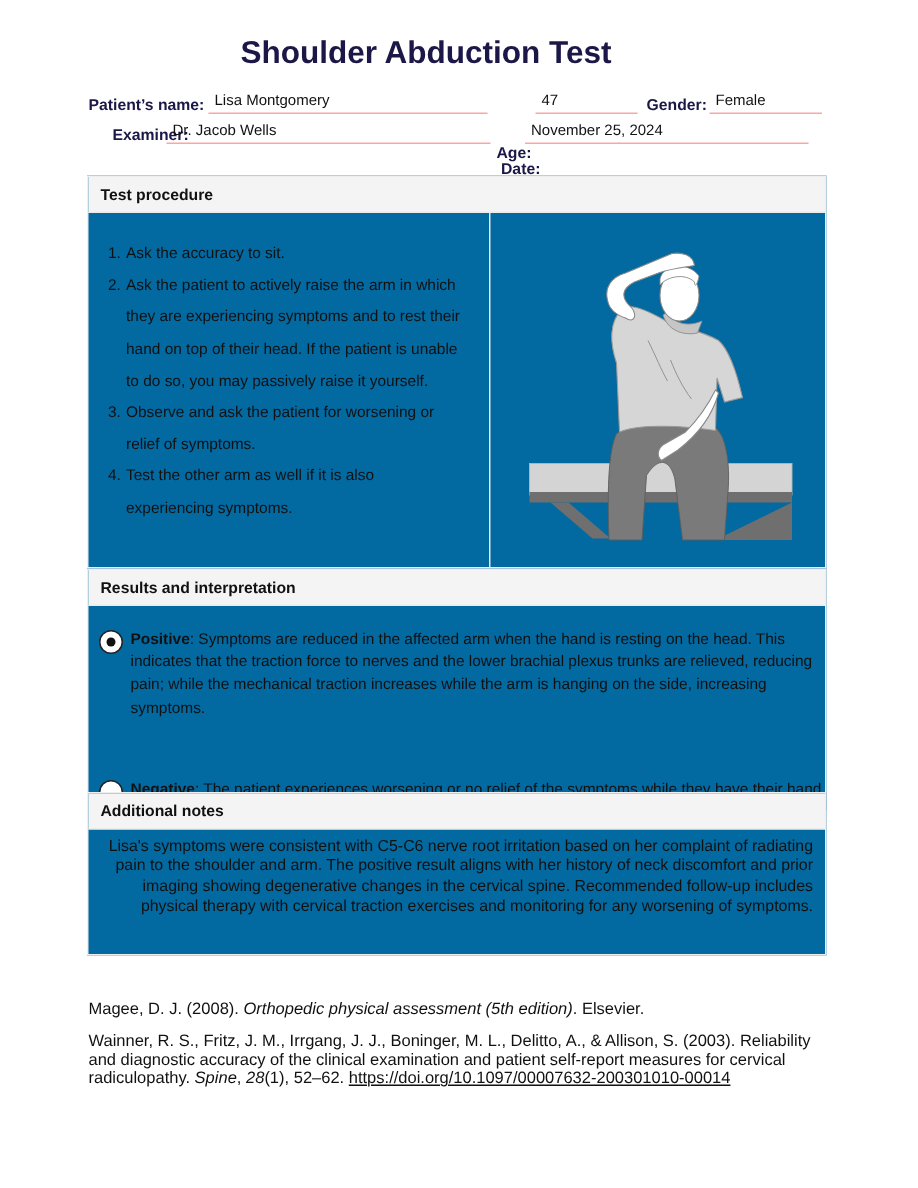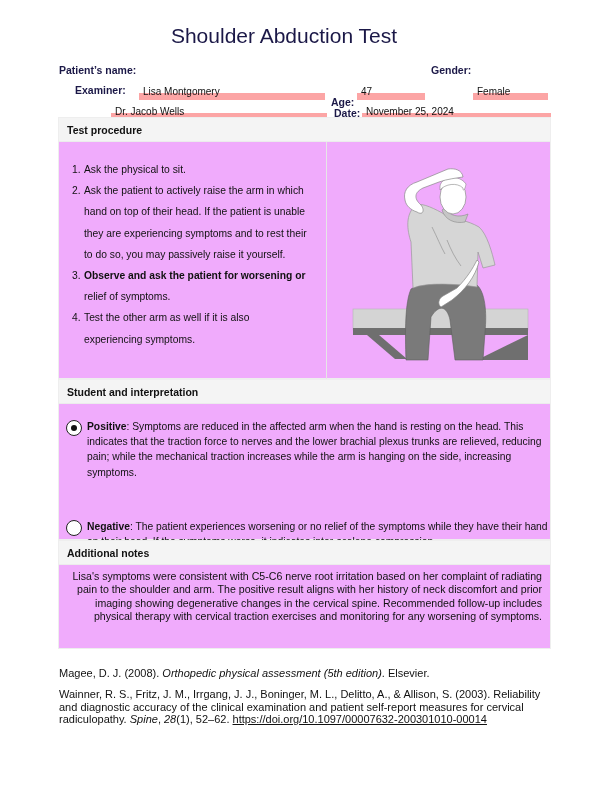--- a/index.html
+++ b/index.html
@@ -1,27 +1,27 @@
 <!DOCTYPE html>
 <html><head>
 <meta charset="utf-8">
 <style>
   * { box-sizing: border-box; margin: 0; padding: 0; }
   html, body { width: 612px; height: 792px; background: #ffffff; }
   body { font-family: "Liberation Sans", sans-serif; color: #111; position: relative; overflow: hidden; }
 
   .title { position: absolute; top: 24px; left: 0; width: 568px; text-align: center;
-    font-size: 21px; font-weight: normal; color: #1b1847; }
+    font-size: 21px; font-weight: bold; color: #1b1847; }
 
   .field-row { position: absolute; left: 59px; font-size: 10.5px; height: 14px; }
   .lbl { position: absolute; font-weight: bold; color: #1b1847; white-space: nowrap; }
-  .val { position: absolute; border-bottom: 7px solid #fca5a5; height: 13px; font-size: 10px;
-    padding-left: 4px; line-height: 10px; color: #111; white-space: nowrap; margin-top: 24px; }
+  .val { position: absolute; border-bottom: 1px solid #fca5a5; height: 13px; font-size: 10px;
+    padding-left: 4px; line-height: 10px; color: #111; white-space: nowrap; }
 
-  .section { position: absolute; left: 58px; width: 493px; background: #f0abfc;
+  .section { position: absolute; left: 58px; width: 493px; background: #0369a1;
     border: 1px solid #eeeeee; }
   .sec-head { background: #f4f4f4; height: 24px; font-weight: bold; font-size: 10.5px;
     padding: 6px 0 0 8px; color: #111; border-bottom: 1px solid #ececec; }
 
   #proc { top: 117px; height: 262px; }
   #proc .body { position: relative; height: 237px; }
   #proc .left { position: absolute; left: 0; top: 0; width: 268px; height: 237px;
     border-right: 1px solid #e6e6e6; }
   #proc ol { list-style: none; position: absolute; left: 13px; top: 17px; width: 255px; }
   #proc li { font-size: 10.3px; line-height: 21.2px; position: relative; padding-left: 12px; }
@@ -30,21 +30,21 @@
 
   #res { top: 379px; height: 161px; }
   .result { position: absolute; left: 7px; font-size: 10.3px; line-height: 15.2px; width: 480px; }
   .radio { position: absolute; left: 0; top: 1px; width: 16px; height: 16px; border: 1.3px solid #222;
     border-radius: 50%; background: #fff; }
   .radio.checked::after { content: ""; position: absolute; left: 3.5px; top: 3.5px; width: 6.5px; height: 6.5px;
     border-radius: 50%; background: #111; }
   .result .txt { position: absolute; left: 21px; top: 0; width: 462px; }
   .result b { font-weight: bold; }
 
-  #notes { top: 540px; height: 109px; }
+  #notes { top: 528px; height: 109px; }
   #notes .note-text { font-size: 10.6px; line-height: 13.4px; padding: 5px 8px 0 4px; color: #111; text-align: right; }
 
   .refs { position: absolute; left: 59px; top: 667px; width: 500px; font-size: 11px; line-height: 12.4px; color: #111; }
   .ref { margin-bottom: 9px; }
   .ref i { font-style: italic; }
   .ref a { color: #111; text-decoration: underline; }
 </style>
 </head>
 <body>
 
@@ -56,42 +56,42 @@
   <span class="lbl" style="left:272px;top:1px;margin-top:32px;">Age:</span>
   <span class="val" style="left:298px;width:68px;top:0;">47</span>
   <span class="lbl" style="left:372px;top:1px;">Gender:</span>
   <span class="val" style="left:414px;width:75px;top:0;">Female</span>
 </div>
 
 <div class="field-row" style="top:83px;">
   <span class="lbl" style="left:16px;top:1px;">Examiner:</span>
   <span class="val" style="left:52px;width:216px;top:0;">Dr. Jacob Wells</span>
   <span class="lbl" style="left:275px;top:12px;margin-top:12px;">Date:</span>
-  <span class="val" style="left:303px;width:189px;top:0;">November 25, 2024</span>
+  <span class="val" style="left:291px;width:189px;top:0;">November 25, 2024</span>
 </div>
 
 <div class="section" id="proc">
   <div class="sec-head">Test procedure</div>
   <div class="body">
     <div class="left">
       <ol id="steps">
           <li>
             <span class="num">1.</span>
-            <span style="display: block; white-space: nowrap;">Ask the physical to sit.</span>
+            <span style="display: block; white-space: nowrap;">Ask the accuracy to sit.</span>
           </li>
           <li>
             <span class="num">2.</span>
             <span style="display: block; white-space: nowrap;">Ask the patient to actively raise the arm in which</span>
+            <span style="display: block; white-space: nowrap;">they are experiencing symptoms and to rest their</span>
             <span style="display: block; white-space: nowrap;">hand on top of their head. If the patient is unable</span>
-            <span style="display: block; white-space: nowrap;">they are experiencing symptoms and to rest their</span>
             <span style="display: block; white-space: nowrap;">to do so, you may passively raise it yourself.</span>
           </li>
           <li>
             <span class="num">3.</span>
-            <span style="display: block; white-space: nowrap; font-weight: bold;">Observe and ask the patient for worsening or</span>
+            <span style="display: block; white-space: nowrap;">Observe and ask the patient for worsening or</span>
             <span style="display: block; white-space: nowrap;">relief of symptoms.</span>
           </li>
           <li>
             <span class="num">4.</span>
             <span style="display: block; white-space: nowrap;">Test the other arm as well if it is also</span>
             <span style="display: block; white-space: nowrap;">experiencing symptoms.</span>
           </li>
         </ol>
     </div>
     <div class="right">
@@ -117,21 +117,21 @@
         <path d="M78,58 C76,50 80,43 90,40 L121,27 C128,26 135,28 136,35 C130,36 120,37 112,40 L96,46 C88,50 86,56 94,63 C98,68 96,74 90,70 C84,68 79,64 78,58 Z" fill="#ffffff" stroke="#888" stroke-width="0.7"></path>
 
         <path d="M105,85 C110,95 114,105 118,112" fill="none" stroke="#8a8a8a" stroke-width="0.6"></path>
         <path d="M120,98 C124,108 128,116 134,124" fill="none" stroke="#8a8a8a" stroke-width="0.6"></path>
       </svg>
     </div>
   </div>
 </div>
 
 <div class="section" id="res">
-  <div class="sec-head">Student and interpretation</div>
+  <div class="sec-head">Results and interpretation</div>
   <div class="result" style="top:39px;height:62px;">
     <span class="radio checked" id="radio-0"></span>
     <span class="txt"><b>Positive</b><span>: Symptoms are reduced in the affected arm when the hand is resting on the head. This indicates that the traction force to nerves and the lower brachial plexus trunks are relieved, reducing pain; while the mechanical traction increases while the arm is hanging on the side, increasing symptoms.</span></span>
   </div>
   <div class="result" style="top:111px;height:32px;margin-top:28px;">
     <span class="radio" id="radio-1"></span>
     <span class="txt"><b>Negative</b><span>: The patient experiences worsening or no relief of the symptoms while they have their hand on their head. If the symptoms worse, it indicates inter-scalene compression.</span></span>
   </div>
 </div>
 

